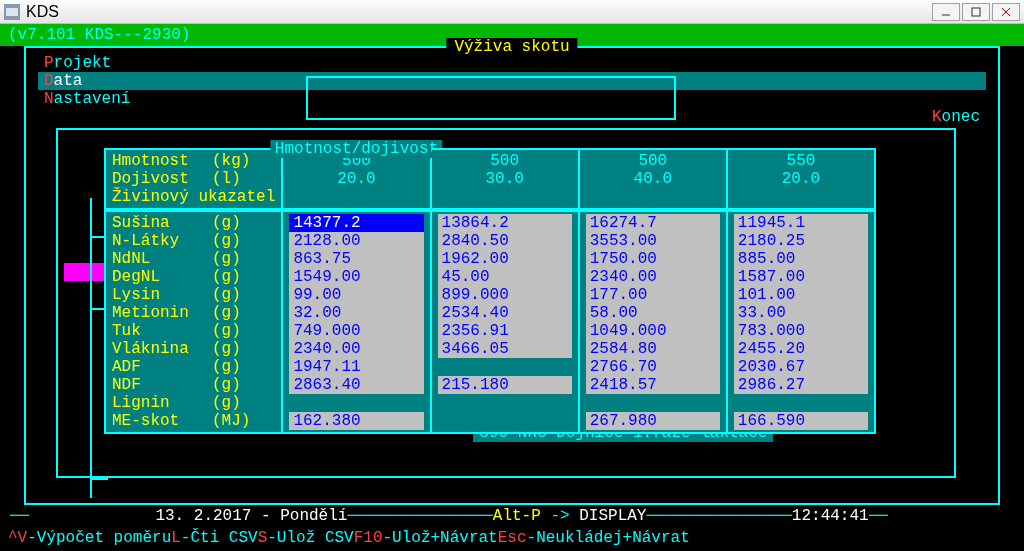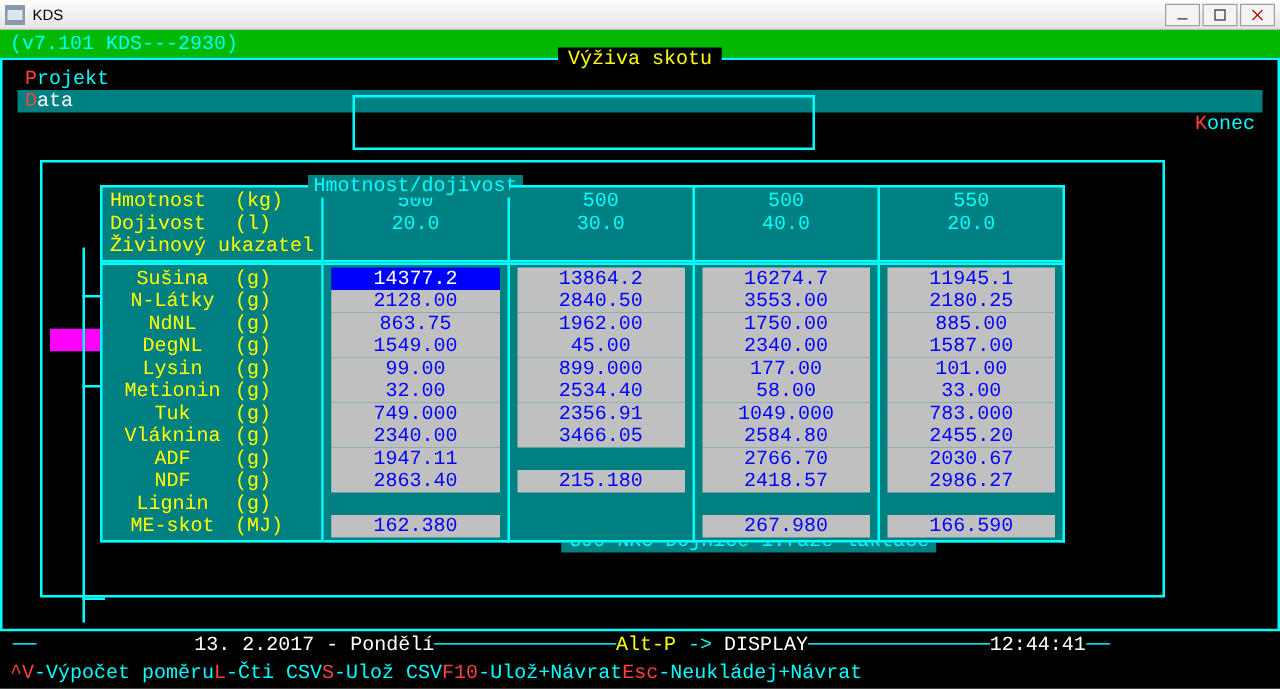--- a/index.html
+++ b/index.html
@@ -14,27 +14,27 @@
     --magenta: #ff00ff;
     --red: #ff4040;
     --winbg: #e8e8e8;
     --winborder: #a0a0a0;
   }
   * { box-sizing: border-box; font-family: 'Consolas','Courier New',monospace; font-size:16px; line-height:18px; }
   body { margin:0; background:#555; display:flex; justify-content:center; align-items:flex-start; }
   .app-window { width:1024px; height:551px; background:var(--winbg); display:flex; flex-direction:column; box-shadow:0 2px 8px rgba(0,0,0,.4);}
   .titlebar { display:flex; align-items:center; height:24px; background:linear-gradient(#fdfdfd,#e4e4e4); border-bottom:1px solid #bbb; padding:0 4px; }
   .titlebar .icon { width:16px; height:16px; margin-right:6px; display:flex; align-items:center; justify-content:center; }
-  .titlebar .title { font-family:'Segoe UI',sans-serif; font-size:12px; }
+  .titlebar .title { font-family:'Segoe UI',sans-serif; font-size:16px; }
   .titlebar .spacer { flex:1; }
   .winbtn { width:28px; height:18px; margin-left:2px; border:1px solid var(--winborder); background:#f4f4f4; display:flex; align-items:center; justify-content:center; font-family:sans-serif; font-size:10px; cursor:default;}
   .winbtn.close { color:#b00; }
   .terminal { flex:1; background:var(--bg); display:flex; flex-direction:column; position:relative; overflow:hidden; }
   .green-bar { background:var(--green); color:var(--cyan); padding:2px 8px; }
-  .main-box { flex:1; margin:0 0; border:2px solid var(--cyan); position:relative; padding-top:2px; }
+  .main-box { flex:1; margin:0 24px; border:2px solid var(--cyan); position:relative; padding-top:2px; }
   .main-box .caption { position:absolute; top:-10px; left:50%; transform:translateX(-50%); background:var(--bg); color:var(--yellow); padding:0 8px; }
   .menubar { display:flex; padding:4px 12px 8px 12px;flex-direction:column; }
   .menubar .item { flex:1; position:relative; }
   .menubar .item.active { background:var(--teal); }
   .menubar .hot { color:var(--red); }
   .menubar .label { color:var(--cyan); }
   .menubar .item.active .label { color:var(--white); }
   .menubar .item .text { display:inline-block; padding:0 6px;}
   .menubar .item.right { text-align:right; }
   .dropdown-frame { position:absolute; left:280px; top:28px; width:370px; height:44px; border:2px solid var(--cyan);}
@@ -105,20 +105,21 @@
   </div>
 
   <div class="terminal">
     <div class="green-bar">(v7.101 KDS---2930)</div>
 
     <div class="main-box">
       <div class="caption">Výživa skotu</div>
       <div class="menubar">
         <div class="item"><span class="text"><span class="hot">P</span><span class="label">rojekt</span></span></div>
         <div class="item active"><span class="text"><span class="hot">D</span><span class="label">ata</span></span></div>
+        <div class="item"><span class="text"><span class="hot">N</span><span class="label">astavení</span></span></div>
         <div class="item right"><span class="text"><span class="hot">K</span><span class="label">onec</span></span></div>
       </div>
 
       <div class="dropdown-frame"></div>
       <div class="back-frame"></div>
       <div class="slice-magenta"></div>
 
       <div class="tree-lines" style="color:var(--cyan)">
         <div class="vline" style="left:16px; top:0; height:300px;"></div>
         <div class="hline" style="left:16px; top:38px; width:18px;"></div>
@@ -156,21 +157,21 @@
             <div class="hdr-val">40.0</div>
               <div>&nbsp;</div>
           </div>
           <div class="panel-colv">
             <div class="hdr-val">550</div>
             <div class="hdr-val">20.0</div>
               <div>&nbsp;</div>
           </div>
         </div>
 
-        <div class="panel-row" id="body-row" style="position:relative;text-align:center;">
+        <div class="panel-row" id="body-row" style="position:relative;">
           <div class="panel-col1 valcol" id="labels-col">
               <div class="cell-label">
                 <span class="name">Sušina</span>
                 <span class="unit">(g)</span>
               </div>
               <div class="cell-label">
                 <span class="name">N-Látky</span>
                 <span class="unit">(g)</span>
               </div>
               <div class="cell-label">

